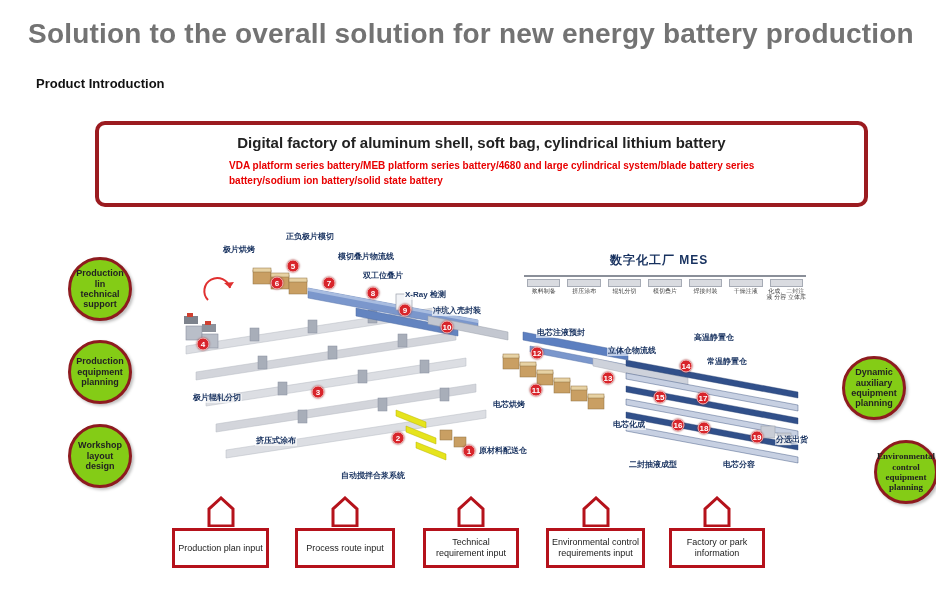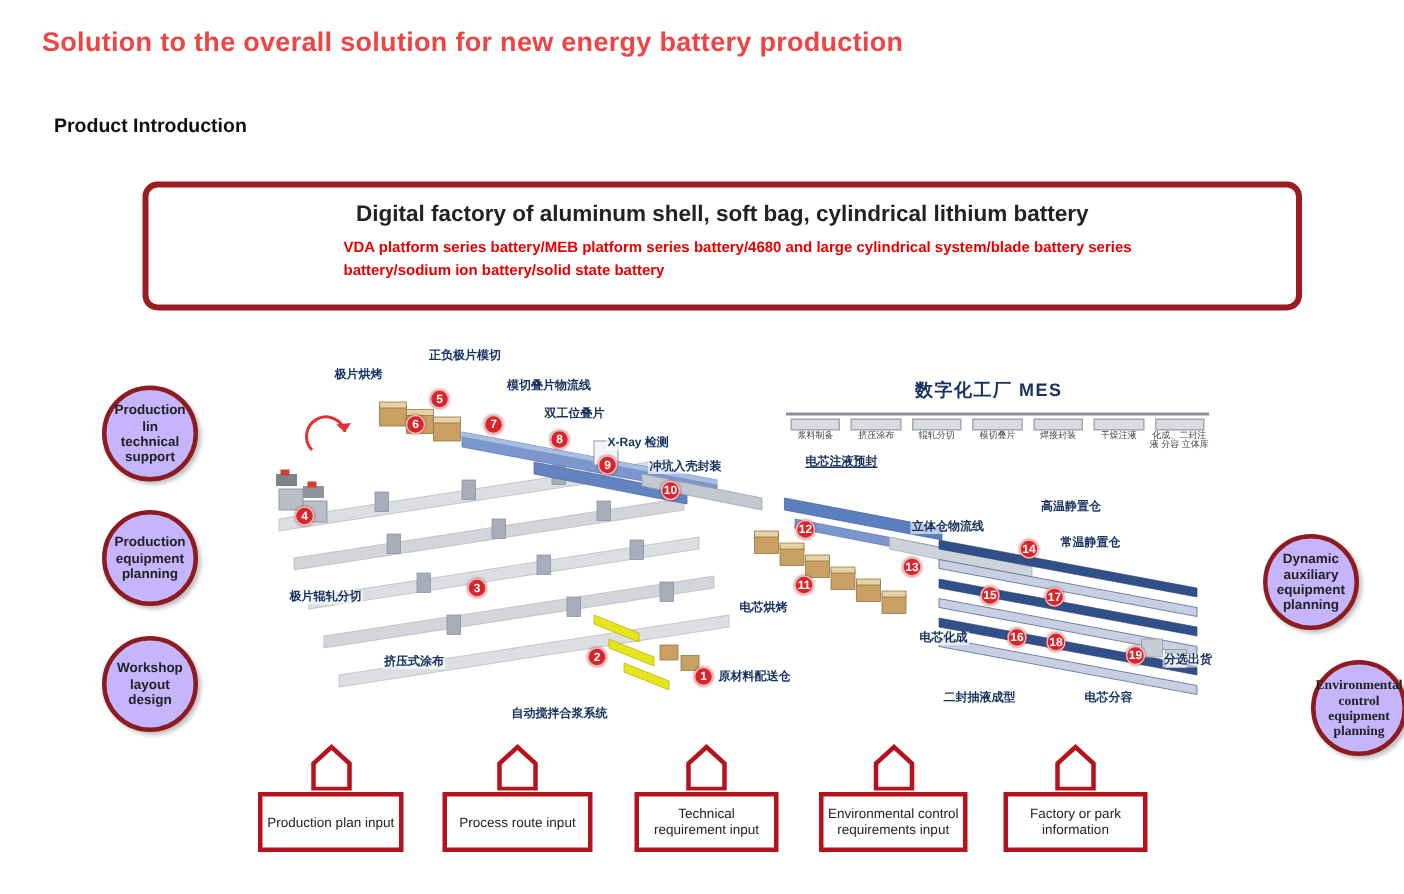--- a/index.html
+++ b/index.html
@@ -1,28 +1,28 @@
 <!DOCTYPE html>
 <html><head>
 <meta charset="utf-8">
 <style>
   * { margin:0; padding:0; box-sizing:border-box; }
   html,body { width:936px; height:596px; }
   body { font-family:"Liberation Sans", sans-serif; background:#ffffff; position:relative; overflow:hidden; }
   .slide { position:absolute; inset:0; background:#fff; }
 
-  .page-title { position:absolute; left:28px; top:18px; font-size:18px; font-weight:bold; color:#ef4444; letter-spacing:.2px; }
+  .page-title { position:absolute; left:28px; top:18px; font-size:28px; font-weight:bold; color:#737373; letter-spacing:.2px; }
   .section-label { position:absolute; left:36px; top:76px; font-size:13px; font-weight:bold; color:#111; }
 
   .banner { position:absolute; left:95px; top:121px; width:773px; height:86px; border:4px solid #9b1b20; border-radius:10px; background:#fff; }
   .banner-heading { margin-top:9px; text-align:center; font-size:15px; font-weight:bold; color:#222; }
   .banner-detail { margin:8px 40px 0 130px; font-size:10px; font-weight:bold; color:#e80000; line-height:1.45; }
 
   .circle { position:absolute; width:64px; height:64px; border:3px solid #8e1b1f; border-radius:50%;
-            background:#c4b5fd; display:flex; align-items:center; justify-content:center; text-align:center;
+            background:#84cc16; display:flex; align-items:center; justify-content:center; text-align:center;
             font-size:9px; font-weight:bold; color:#222; line-height:1.15; padding:5px;
             box-shadow:2px 2px 3px rgba(0,0,0,.25); }
 
   .diagram { position:absolute; left:158px; top:228px; width:660px; height:280px; }
   .diagram svg { position:absolute; left:0; top:0; }
   .dg-overlay { position:absolute; inset:0; }
   .dg-label { position:absolute; font-size:8px; font-weight:bold; color:#17315f; white-space:nowrap;
               background:rgba(255,255,255,.6); line-height:1.1; padding:0 1px; }
   .dg-badge { position:absolute; width:13px; height:13px; border-radius:50%; background:#d8252b; color:#fff;
               font-size:8px; font-weight:bold; display:flex; align-items:center; justify-content:center;
@@ -205,21 +205,21 @@
           <div>化成、二封注液 分容 立体库</div>
         </div>
       </div>
     <div class="dg-overlay">
         <div class="dg-label" style="left: 64px; top: 18px;">极片烘烤</div>
         <div class="dg-label" style="left: 127px; top: 5px;">正负极片模切</div>
         <div class="dg-label" style="left: 179px; top: 25px;">模切叠片物流线</div>
         <div class="dg-label" style="left: 204px; top: 44px;">双工位叠片</div>
         <div class="dg-label" style="left: 246px; top: 63px;">X-Ray 检测</div>
         <div class="dg-label" style="left: 274px; top: 79px;">冲坑入壳封装</div>
-        <div class="dg-label" style="left: 378px; top: 76px; text-decoration: underline;">电芯注液预封</div>
+        <div class="dg-label" style="left: 378px; top: 101px;">电芯注液预封</div>
         <div class="dg-label" style="left: 449px; top: 119px;">立体仓物流线</div>
         <div class="dg-label" style="left: 535px; top: 106px;">高温静置仓</div>
         <div class="dg-label" style="left: 548px; top: 130px;">常温静置仓</div>
         <div class="dg-label" style="left: 334px; top: 173px;">电芯烘烤</div>
         <div class="dg-label" style="left: 454px; top: 193px;">电芯化成</div>
         <div class="dg-label" style="left: 470px; top: 233px;">二封抽液成型</div>
         <div class="dg-label" style="left: 564px; top: 233px;">电芯分容</div>
         <div class="dg-label" style="left: 617px; top: 208px;">分选出货</div>
         <div class="dg-label" style="left: 34px; top: 166px;">极片辊轧分切</div>
         <div class="dg-label" style="left: 97px; top: 209px;">挤压式涂布</div>

